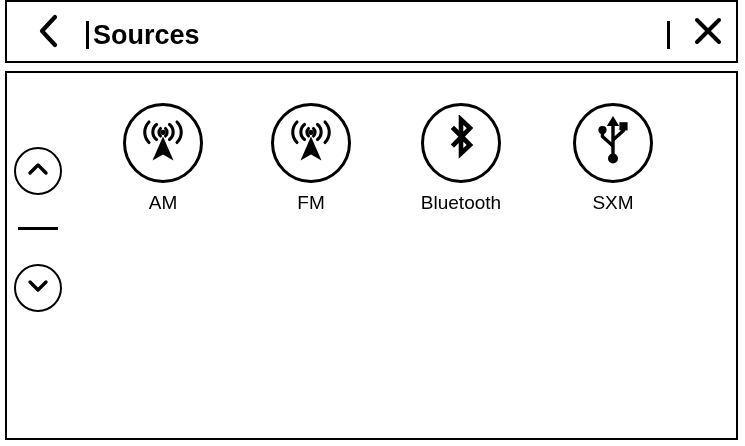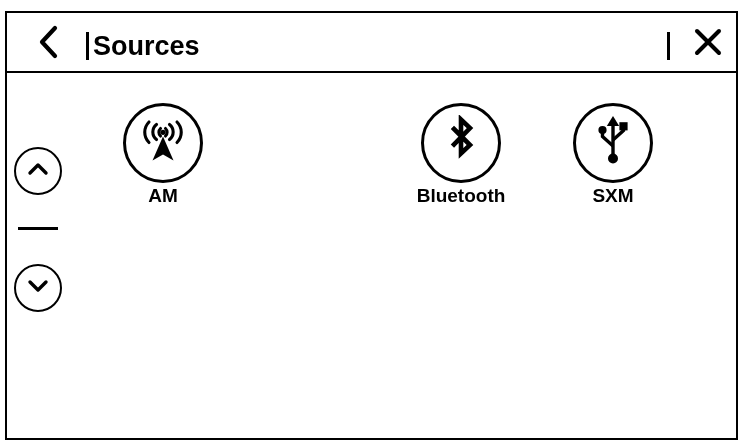--- a/index.html
+++ b/index.html
@@ -20,21 +20,21 @@
     position: relative;
     width: 745px;
     height: 446px;
     background: #ffffff;
   }
 
   
   #header-bar {
     position: absolute;
     left: 5px;
-    top: 11px;
+    top: 0;
     width: 733px;
     height: 63px;
     box-sizing: border-box;
     border: 2px solid #000000;
     background: #ffffff;
   }
 
   #back-button {
     position: absolute;
     left: 22px;
@@ -161,23 +161,23 @@
     box-sizing: border-box;
     border: 3px solid #000000;
     border-radius: 50%;
     background: #ffffff;
     display: flex;
     align-items: center;
     justify-content: center;
   }
 
   .source-label {
-    margin-top: 1px;
+    margin-top: 8px;
     font-size: 19px;
-    font-weight: bold;
+    font-weight: normal;
     line-height: 24px;
     white-space: nowrap;
     text-align: center;
   }
 </style>
 </head>
 <body>
 
 <div id="screen">
 
@@ -247,20 +247,39 @@
               <path d="M42 9 A 14.5 14.5 0 0 1 42 29.5"></path>
             </g>
             <circle cx="28" cy="19.3" r="2.6" fill="#000000"></circle>
             <path d="M28 23.5 L38.5 47.5 L28 41.5 L17.5 47.5 Z" fill="#000000"></path>
           </svg>
         </span>
       </div>
       <div class="source-label">AM</div>
     </div>
 
+    <div class="source-item" id="source-item-1" style="left: 231px;">
+      <div class="source-icon-circle">
+        <span>
+          <svg width="56" height="56" viewBox="0 0 56 56" aria-hidden="true">
+            <g fill="none" stroke="#000000" stroke-width="3.1" stroke-linecap="round">
+              <path d="M21.5 11.5 A 9.5 9.5 0 0 0 21.5 26.5"></path>
+              <path d="M25.5 15.5 A 5.2 5.2 0 0 0 25.5 23"></path>
+              <path d="M34.5 11.5 A 9.5 9.5 0 0 1 34.5 26.5"></path>
+              <path d="M30.5 15.5 A 5.2 5.2 0 0 1 30.5 23"></path>
+              <path d="M14 9 A 14.5 14.5 0 0 0 14 29.5"></path>
+              <path d="M42 9 A 14.5 14.5 0 0 1 42 29.5"></path>
+            </g>
+            <circle cx="28" cy="19.3" r="2.6" fill="#000000"></circle>
+            <path d="M28 23.5 L38.5 47.5 L28 41.5 L17.5 47.5 Z" fill="#000000"></path>
+          </svg>
+        </span>
+      </div>
+      <div class="source-label">FM</div>
+    </div>
 
     <div class="source-item" id="source-item-3" style="left: 533px;">
       <div class="source-icon-circle">
         <span>
           <svg width="44" height="54" viewBox="0 0 44 54" aria-hidden="true">
 
             <line x1="22" y1="9" x2="22" y2="43" stroke="#000000" stroke-width="3.4" stroke-linecap="butt"></line>
 
             <path d="M22 2 L28.2 12 L15.8 12 Z" fill="#000000"></path>
 

